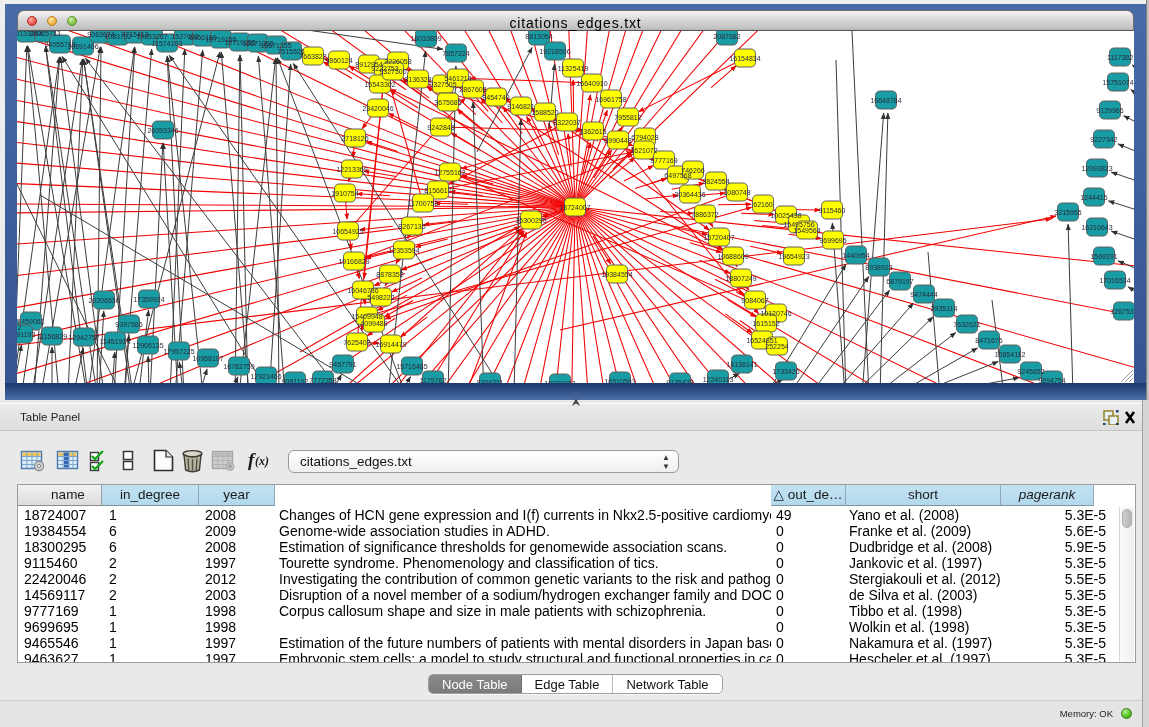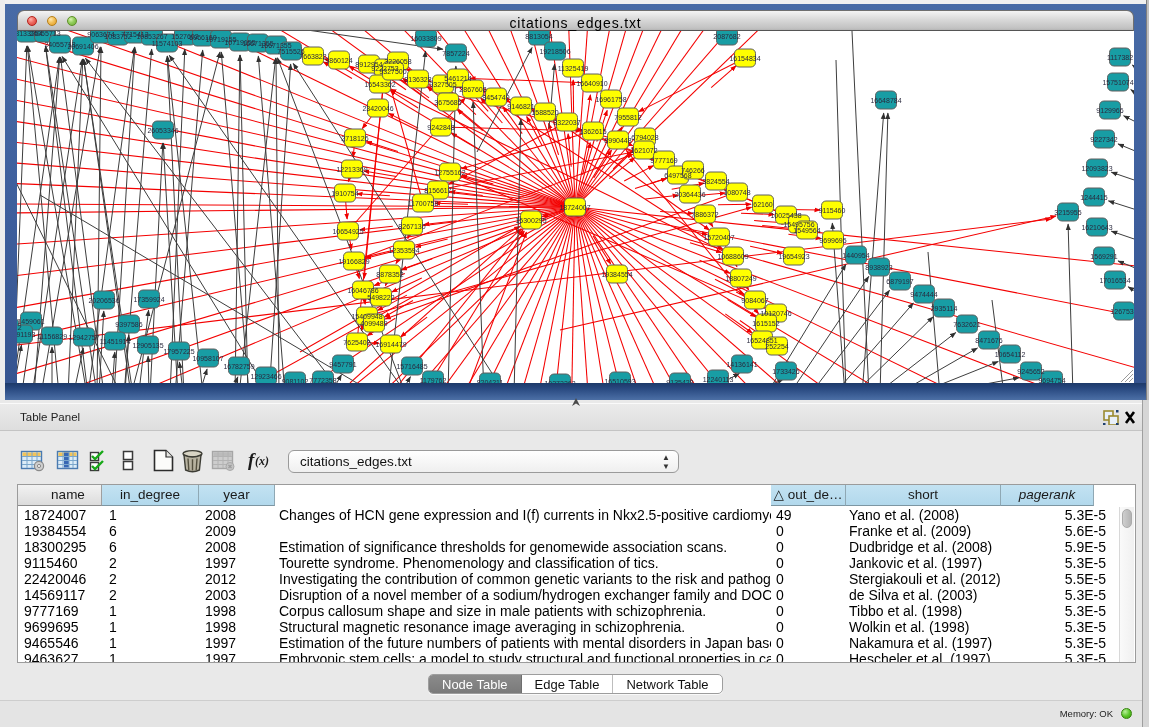--- a/index.html
+++ b/index.html
@@ -753,20 +753,21 @@
           <div class="c2">2008</div>
           <div class="c3">Changes of HCN gene expression and I(f) currents in Nkx2.5-positive cardiomyoc…</div>
           <div class="c4">49</div>
           <div class="c5">Yano et al. (2008)</div>
           <div class="c6">5.3E-5</div>
         </div>
 <div class="tr" style="top:38px">
           <div class="c0">19384554</div>
           <div class="c1">6</div>
           <div class="c2">2009</div>
+          <div class="c3">Genome-wide association studies in ADHD.</div>
           <div class="c4">0</div>
           <div class="c5">Franke et al. (2009)</div>
           <div class="c6">5.6E-5</div>
         </div>
 <div class="tr" style="top:54px">
           <div class="c0">18300295</div>
           <div class="c1">6</div>
           <div class="c2">2008</div>
           <div class="c3">Estimation of significance thresholds for genomewide association scans.</div>
           <div class="c4">0</div>
@@ -806,21 +807,20 @@
           <div class="c2">1998</div>
           <div class="c3">Corpus callosum shape and size in male patients with schizophrenia.</div>
           <div class="c4">0</div>
           <div class="c5">Tibbo et al. (1998)</div>
           <div class="c6">5.3E-5</div>
         </div>
 <div class="tr" style="top:134px">
           <div class="c0">9699695</div>
           <div class="c1">1</div>
           <div class="c2">1998</div>
-          <div class="c3">Structural magnetic resonance image averaging in schizophrenia.</div>
           <div class="c4">0</div>
           <div class="c5">Wolkin et al. (1998)</div>
           <div class="c6">5.3E-5</div>
         </div>
 <div class="tr" style="top:150px">
           <div class="c0">9465546</div>
           <div class="c1">1</div>
           <div class="c2">1997</div>
           <div class="c3">Estimation of the future numbers of patients with mental disorders in Japan base…</div>
           <div class="c4">0</div>

